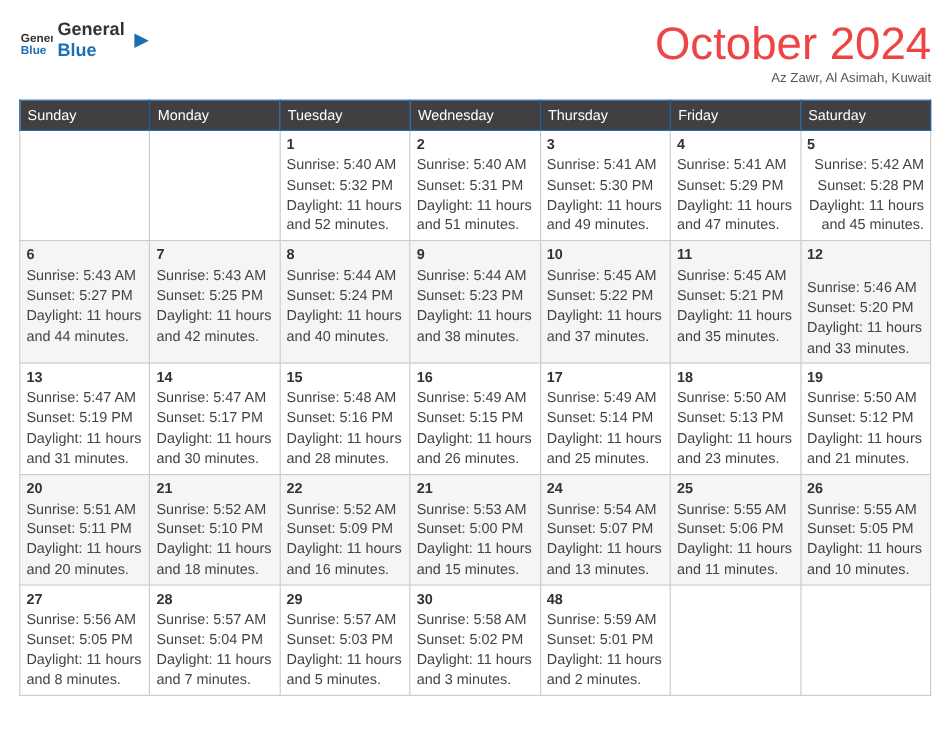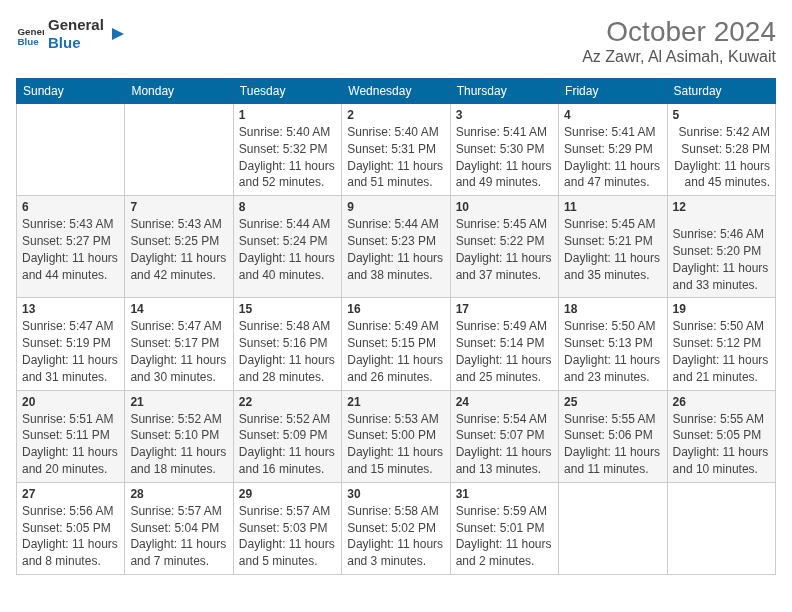--- a/index.html
+++ b/index.html
@@ -22,36 +22,35 @@
       gap: 4px;
     }
     .logo-icon {
       width: 28px;
       height: 28px;
     }
     .title-section {
       text-align: right;
     }
     .month-title {
-      font-size: 28px;
+      font-size: 38px;
       font-weight: normal;
-      color: #737373;
+      color: #ef4444;
     }
     .location {
-      font-size: 16px;
+      font-size: 11px;
       color: #555;
-      text-align: center;
     }
     .calendar {
       width: 100%;
       border-collapse: collapse;
       font-size: 11px;
     }
     .calendar th {
-      background-color: #0369a1;
+      background-color: #404040;
       color: #fff;
       text-align: left;
       padding: 5px 6px;
       font-size: 12px;
       font-weight: normal;
       border: 1px solid #1a5fa0;
     }
     .calendar td {
       border: 1px solid #ccc;
       vertical-align: top;
@@ -301,21 +300,21 @@
 Sunset: 5:03 PM
 Daylight: 11 hours and 5 minutes.</div>
         </td>
         <td>
           <span class="day-number">30</span>
           <div class="day-info" style="white-space: pre-line;">Sunrise: 5:58 AM
 Sunset: 5:02 PM
 Daylight: 11 hours and 3 minutes.</div>
         </td>
         <td>
-          <span class="day-number">31</span>
+          <span class="day-number">48</span>
           <div class="day-info" style="white-space: pre-line;">Sunrise: 5:59 AM
 Sunset: 5:01 PM
 Daylight: 11 hours and 2 minutes.</div>
         </td>
         <td class="empty-cell"></td>
         <td class="empty-cell"></td>
       </tr>
     </tbody>
 </table>
 

